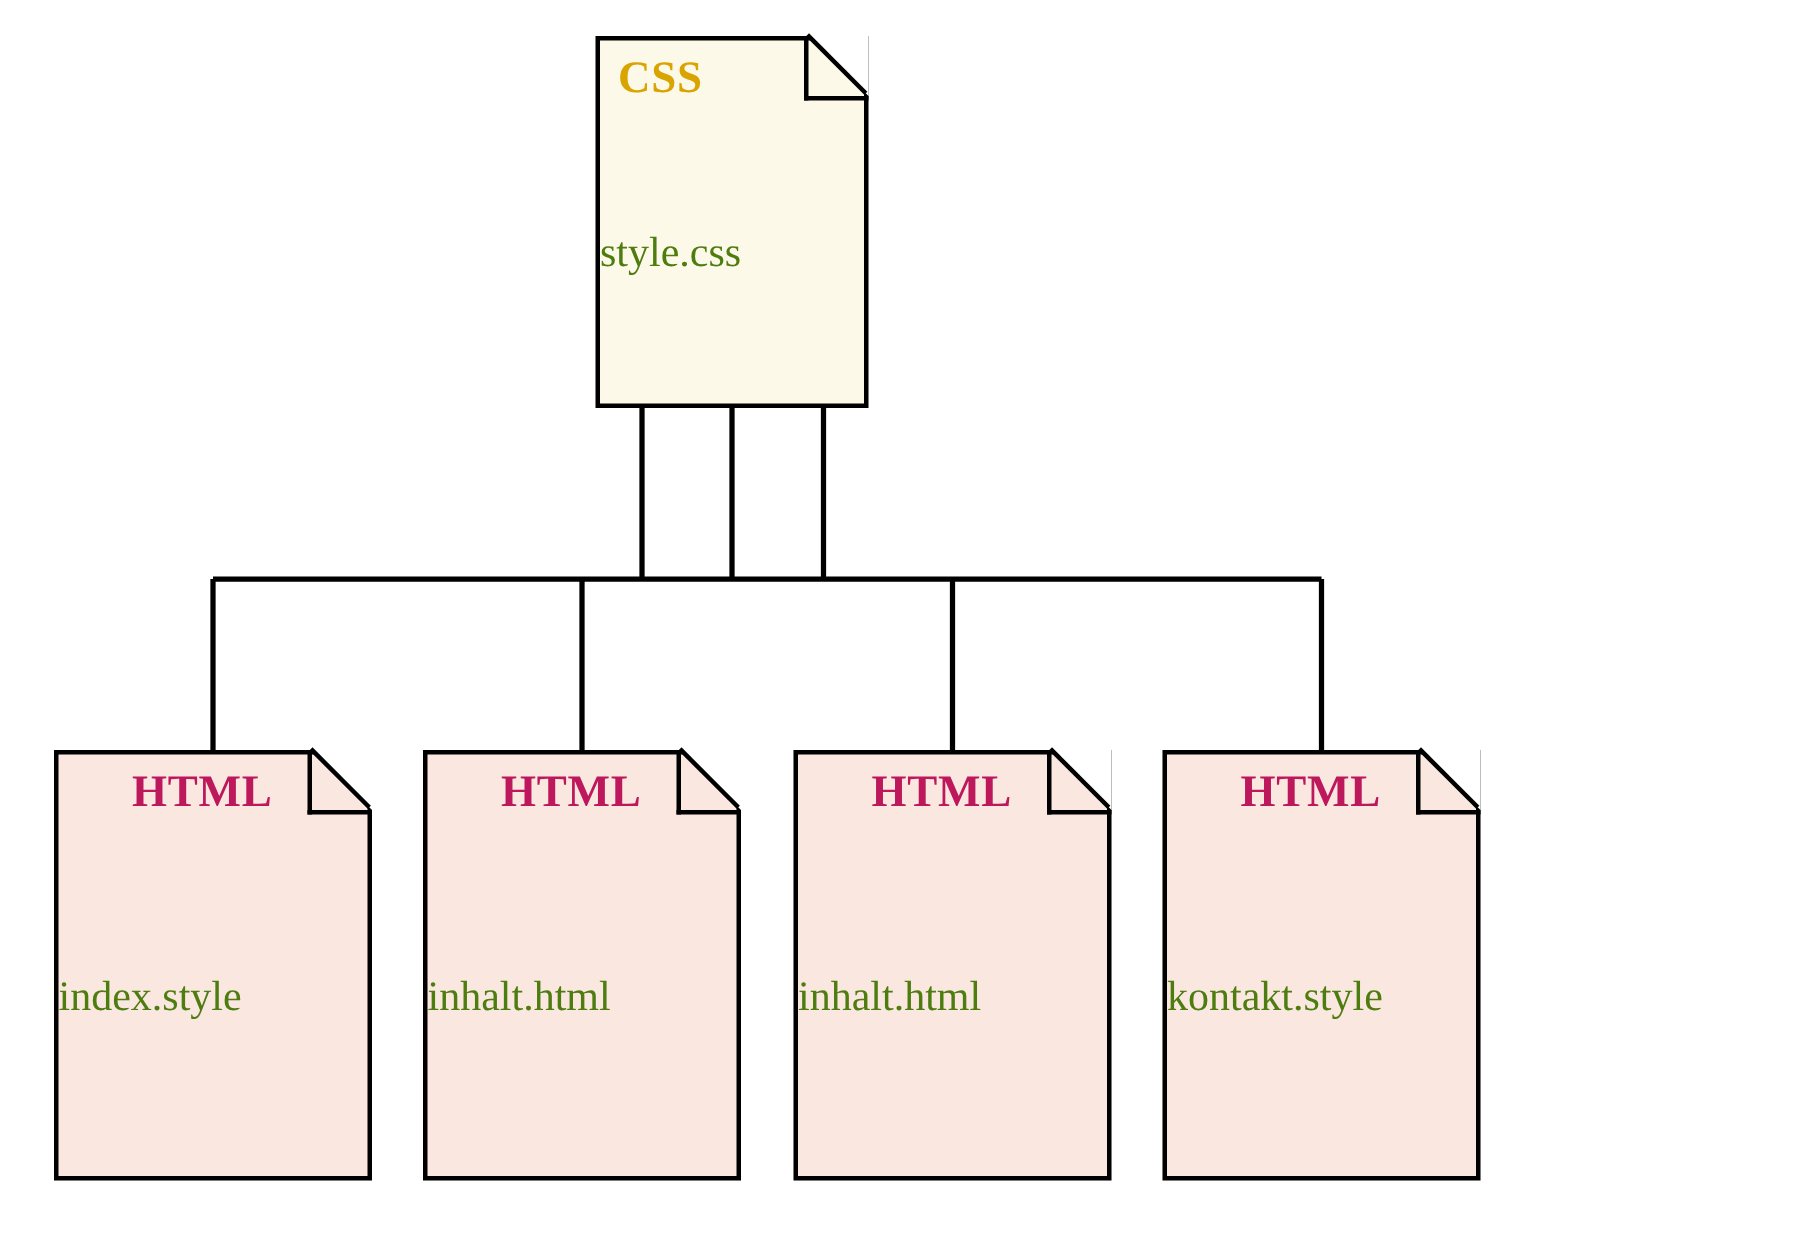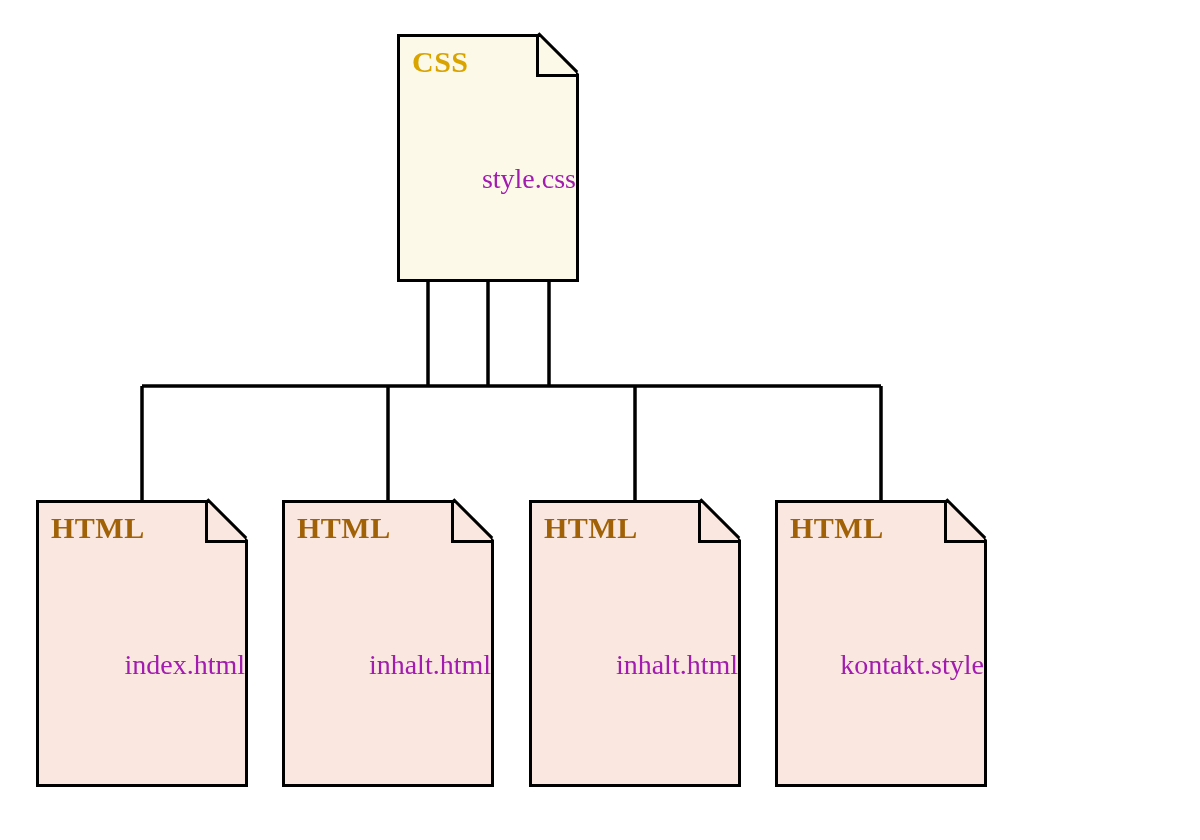--- a/index.html
+++ b/index.html
@@ -62,37 +62,37 @@
     font-weight: bold;
     font-size: 30px;
     letter-spacing: 0.5px;
     font-family: Georgia, "Times New Roman", serif;
   }
   .file .filename {
     position: absolute;
     left: 0;
     right: 0;
     top: 52%;
-    text-align: right;
+    text-align: left;
     font-size: 28px;
-    color: #a21caf;
+    color: #4d7c0f;
     font-family: Georgia, "Times New Roman", serif;
   }
   .file.css {
     background: #fdf9e8;
-    margin-top: 10px;
   }
   .file.css .type-label {
     color: #d9a400;
   }
   .file.html {
     background: #fae7df;
   }
   .file.html .type-label {
-    color: #a16207;
+    color: #be185d;
+    margin-left: 37px;
   }
   svg.connector {
     position: absolute;
     top: 0;
     left: 0;
     width: 1200px;
     height: 840px;
     pointer-events: none;
   }
   svg.connector line {
@@ -118,21 +118,21 @@
 
   <div class="file css" style="left:397px; top:24px; width:182px; height:248px;">
     <div class="dogear"></div>
     <div class="type-label">CSS</div>
     <div class="filename">style.css</div>
   </div>
 
   <div class="file html" style="left:36px; top:500px; width:212px; height:287px;">
     <div class="dogear"></div>
     <div class="type-label">HTML</div>
-    <div class="filename">index.html</div>
+    <div class="filename">index.style</div>
   </div>
 
   <div class="file html" style="left:282px; top:500px; width:212px; height:287px;">
     <div class="dogear"></div>
     <div class="type-label">HTML</div>
     <div class="filename">inhalt.html</div>
   </div>
 
   <div class="file html" style="left:529px; top:500px; width:212px; height:287px;">
     <div class="dogear"></div>

